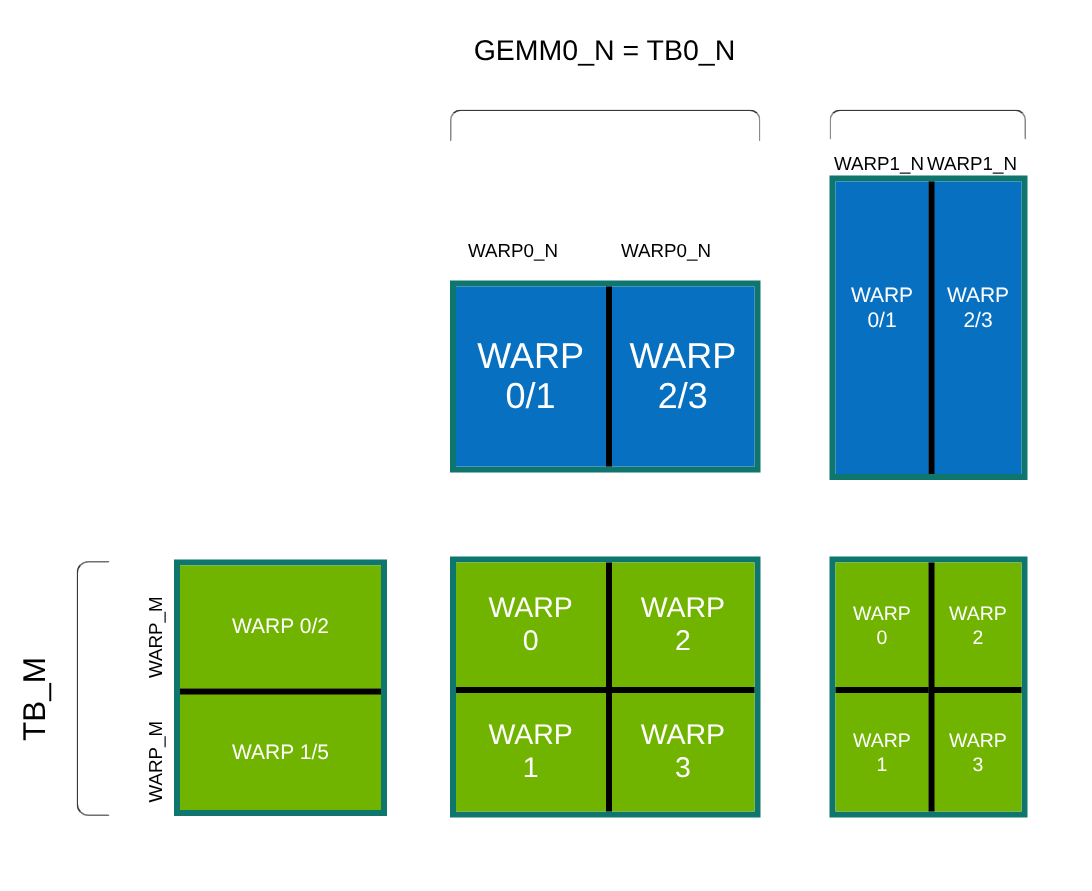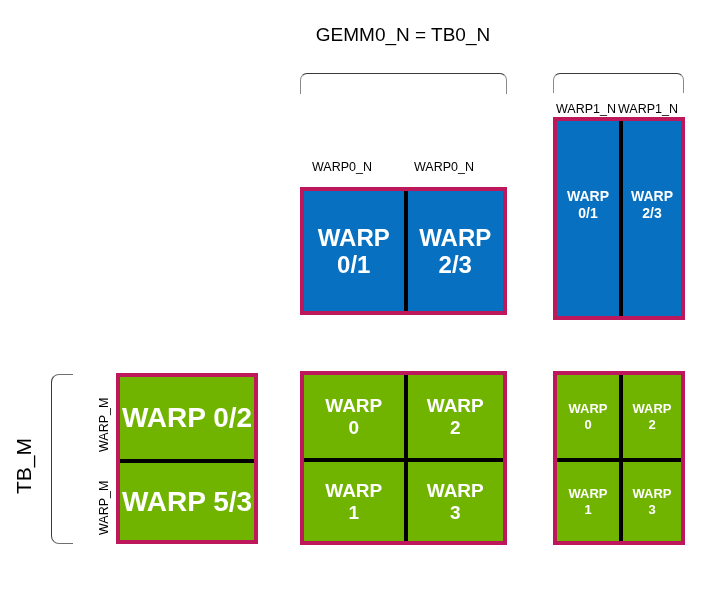--- a/index.html
+++ b/index.html
@@ -71,40 +71,39 @@
     font-size: 21px;
     line-height: 24px;
     white-space: nowrap;
     transform-origin: left top;
     transform: rotate(-90deg);
   }
 
   .grid2 {
     box-sizing: border-box;
     display: grid;
-    border: 4px solid #be185d;
-    font-weight: bold;
+    border: 4px solid #0f766e;
   }
   .grid2 > .cell {
     box-sizing: border-box;
     display: flex;
     align-items: center;
     justify-content: center;
     color: #ffffff;
     text-align: center;
     white-space: pre-line;
   }
   .cell.blue  { background: #0870C0; }
   .cell.green { background: #70B400; }
 
   .sep-v { border-left: 4px solid #000000; }
   .sep-h { border-top: 4px solid #000000; }
 
   .t-xl  { font-size: 24px; line-height: 27px; }
-  .t-lg  { font-size: 28px; line-height: 25px; }
+  .t-lg  { font-size: 14px; line-height: 25px; }
   .t-md  { font-size: 19px; line-height: 22px; }
   .t-sm  { font-size: 14px; line-height: 17px; }
   .t-xs  { font-size: 13px; line-height: 16px; }
 
   .align-bottom { align-items: flex-end; padding-bottom: 28px; }
 </style>
 </head>
 <body>
 
 <div id="canvas">
@@ -138,21 +137,21 @@
 
   <div class="abs vlabel-big" style="left:12px; top:494px;">TB_M</div>
 
   <div class="abs brace-v" style="left:51px; top:374px; width:22px; height:170px;"></div>
 
   <div class="abs vlabel" style="left:97px; top:452px;">WARP_M</div>
   <div class="abs vlabel" style="left:97px; top:535px;">WARP_M</div>
 
   <div class="abs grid2" style="left:116px; top:373px; width:142px; height:171px; grid-template-columns: 1fr; grid-template-rows: 1fr 1fr;">
     <div class="cell green t-lg">WARP 0/2</div>
-    <div class="cell green t-lg sep-h">WARP 5/3</div>
+    <div class="cell green t-lg sep-h">WARP 1/5</div>
   </div>
 
   <div class="abs grid2" style="left:300px; top:371px; width:207px; height:174px; grid-template-columns: 1fr 1fr; grid-template-rows: 1fr 1fr;">
     <div class="cell green t-md">WARP
 0</div>
     <div class="cell green t-md sep-v">WARP
 2</div>
     <div class="cell green t-md sep-h">WARP
 1</div>
     <div class="cell green t-md sep-v sep-h">WARP

